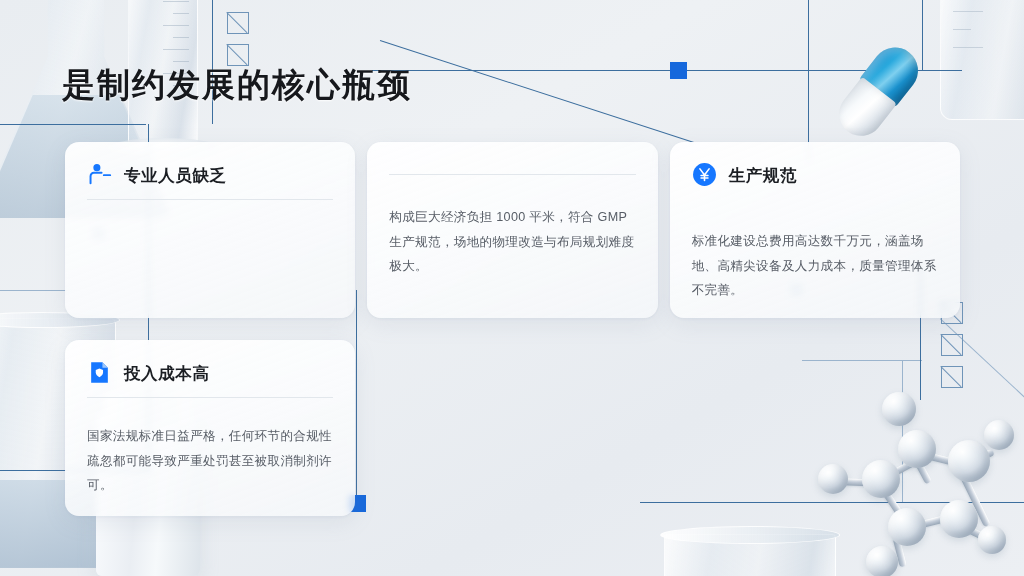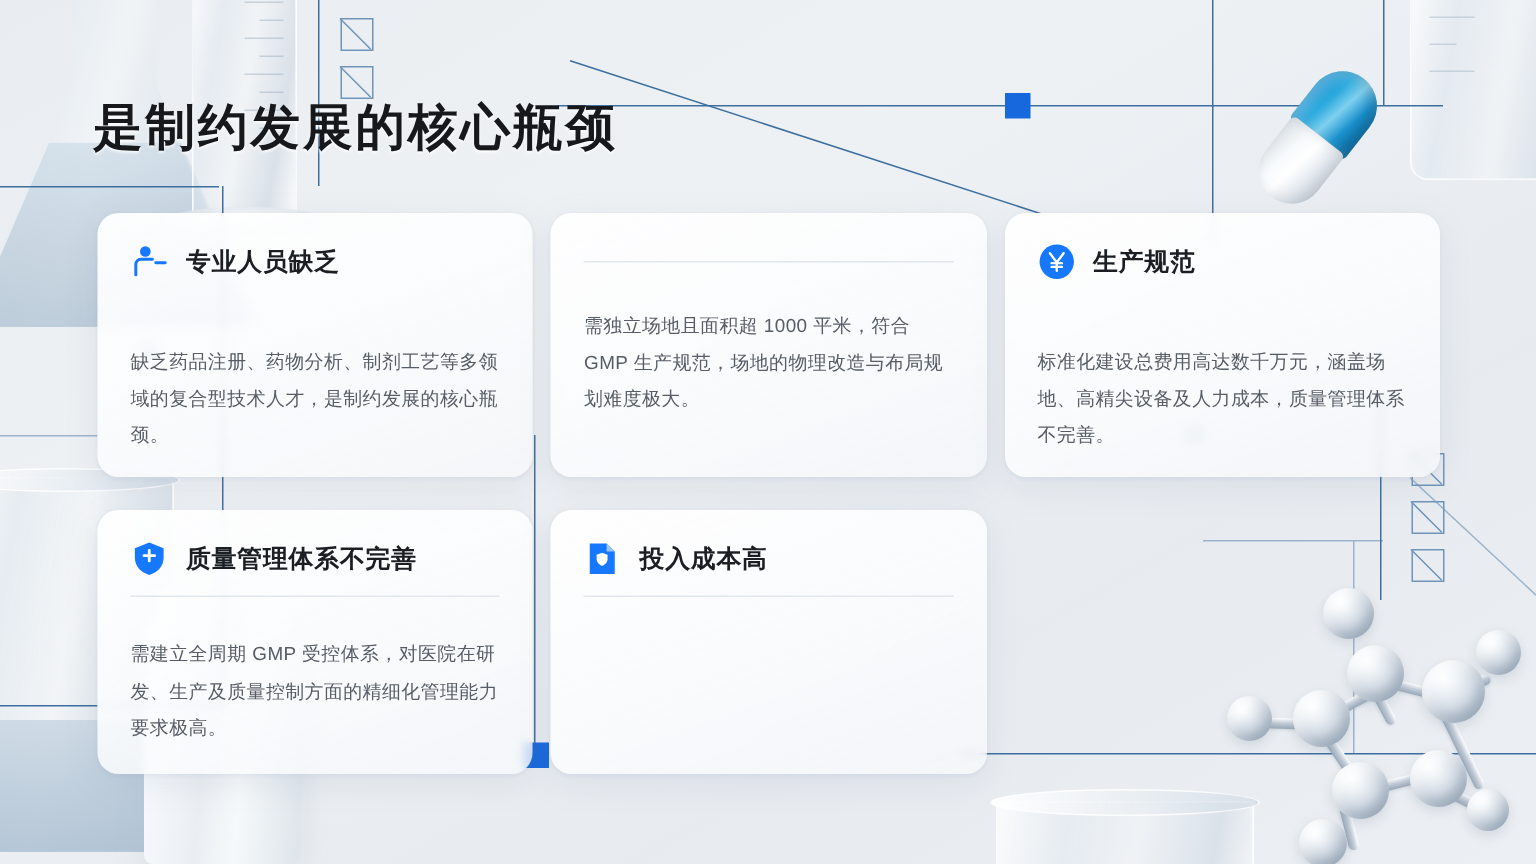--- a/index.html
+++ b/index.html
@@ -144,21 +144,21 @@
   }
   .card{
     background:linear-gradient(160deg, rgba(255,255,255,.94) 0%, rgba(252,253,254,.88) 45%, rgba(246,248,250,.80) 100%);
     border-radius:14px;
     padding:20px 22px 16px 22px;
     box-shadow:0 6px 22px rgba(120,140,165,.13), 0 1px 3px rgba(120,140,165,.10);
     backdrop-filter:blur(3px);
     display:flex; flex-direction:column;
     overflow:hidden;
   }
-  .card-head{ display:flex; align-items:center; gap:12px; }
+  .card-head{ display:flex; align-items:flex-end; gap:12px; }
   .card-icon{ width:25px; height:25px; flex:none; display:block; }
   .card-title{
     font-size:16.5px; font-weight:700; color:#1b1e23; letter-spacing:.6px; white-space:nowrap;
   }
   .card-div{ height:1px; background:#e2e7ec; margin:12px 0 0 0; }
   .card-body{
     margin-top:30px;
     font-size:12.6px; line-height:1.95; color:#575d66; letter-spacing:.3px;
   }
   .card.r2 .card-body{ margin-top:26px; }
@@ -267,57 +267,46 @@
   <div class="card">
     <div class="card-head">
       <svg class="card-icon" viewBox="0 0 24 24">
         <circle cx="9.5" cy="5.4" r="3.4" fill="#1677ff"></circle>
         <path d="M3.4 20.4 V13.6 a3.2 3.2 0 0 1 3.2-3.2 H14" fill="none" stroke="#1677ff" stroke-width="1.9" stroke-linecap="round"></path>
         <path d="M16.2 12.6 H22.2" fill="none" stroke="#1677ff" stroke-width="1.9" stroke-linecap="round"></path>
       </svg>
       <div class="card-title">专业人员缺乏</div>
     </div>
     <div class="card-div"></div>
-    <div class="card-body">缺乏药品注册、药物分析、制剂工艺等多领域的复合型技术人才，是制约发展的核心瓶颈。</div>
   </div>
 
   <div class="card">
     <div class="card-div"></div>
-    <div class="card-body">需独立场地且面积超 1000 平米，符合 GMP 生产规范，场地的物理改造与布局规划难度极大。</div>
+    <div class="card-body">构成巨大经济负担 1000 平米，符合 GMP 生产规范，场地的物理改造与布局规划难度极大。</div>
   </div>
 
   <div class="card">
     <div class="card-head">
       <svg class="card-icon" viewBox="0 0 24 24">
         <circle cx="12" cy="12" r="11" fill="#1677ff"></circle>
         <path d="M7.6 6.6 L12 12.4 L16.4 6.6 M12 12.4 V17.8 M8.7 12.9 H15.3 M8.7 15.3 H15.3" fill="none" stroke="#ffffff" stroke-width="1.55" stroke-linecap="round" stroke-linejoin="round"></path>
       </svg>
       <div class="card-title">生产规范</div>
     </div>
     <div class="card-div"></div>
     <div class="card-body">标准化建设总费用高达数千万元，涵盖场地、高精尖设备及人力成本，质量管理体系不完善。</div>
   </div>
 
-  <div class="card r2">
-    <div class="card-head">
-      <svg class="card-icon" viewBox="0 0 24 24">
-        <path d="M12 1.6 L21.2 5.2 V11.4 C21.2 16.8 17.2 20.9 12 22.4 C6.8 20.9 2.8 16.8 2.8 11.4 V5.2 Z" fill="#1677ff"></path>
-        <path d="M12 6.6 V13.4 M8.6 10 H15.4" stroke="#ffffff" stroke-width="1.8" stroke-linecap="round"></path>
-      </svg>
-      <div class="card-title">质量管理体系不完善</div>
-    </div>
-    <div class="card-div"></div>
-    <div class="card-body">需建立全周期 GMP 受控体系，对医院在研发、生产及质量控制方面的精细化管理能力要求极高。</div>
-  </div>
 
   <div class="card r2">
     <div class="card-head">
       <svg class="card-icon" viewBox="0 0 24 24">
         <path d="M4 2.2 H14.8 L20 7.4 V21.8 H4 Z" fill="#1677ff"></path>
         <path d="M14.8 2.2 V7.4 H20 Z" fill="#9cc6fb"></path>
         <path d="M11.9 8.2 L15.4 9.5 V12.1 C15.4 14.2 13.8 15.8 11.9 16.5 C10 15.8 8.4 14.2 8.4 12.1 V9.5 Z" fill="#ffffff"></path>
       </svg>
       <div class="card-title">投入成本高</div>
     </div>
     <div class="card-div"></div>
+    <div class="card-body">国家法规标准日益严格，任何环节的合规性疏忽都可能导致严重处罚甚至被取消制剂许可。</div>
   </div>
 
 </div>
 
 </body></html>

